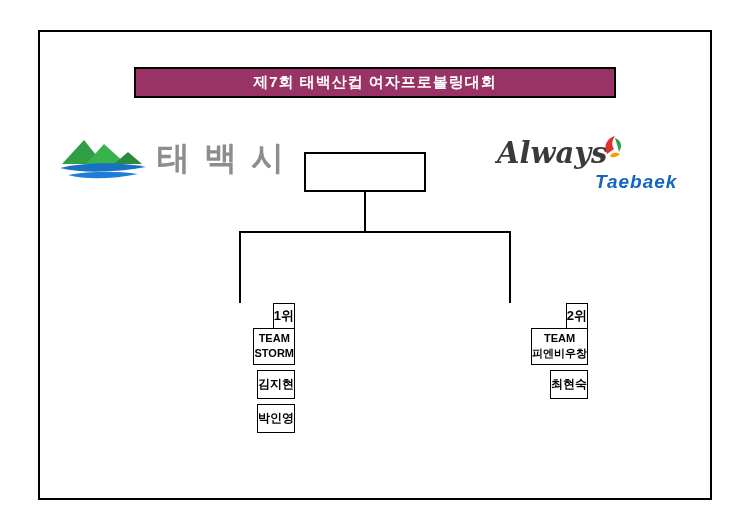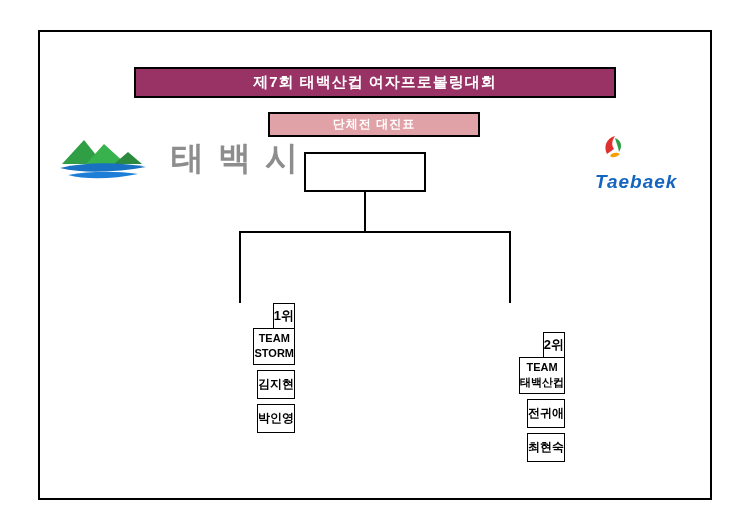--- a/index.html
+++ b/index.html
@@ -12,21 +12,21 @@
   .title-banner { position:absolute; left:134px; top:67px; width:482px; height:31px;
     background:var(--title-bg,#993366); border:2px solid #000; color:#fff;
     font-weight:bold; font-size:15px; letter-spacing:1px;
     display:flex; align-items:center; justify-content:center; }
 
   .subtitle-banner { position:absolute; left:268px; top:112px; width:212px; height:25px;
     background:var(--subtitle-bg,#e0a1a7); border:2px solid #000; color:#fff;
     font-weight:bold; font-size:12px; letter-spacing:1px;
     display:flex; align-items:center; justify-content:center; }
 
-  .logo-left { position:absolute; left:56px; top:132px; display:flex; align-items:center; gap:20px; }
+  .logo-left { position:absolute; left:56px; top:132px; display:flex; align-items:center; gap:6px; }
   .city-text { font-size:33px; font-weight:bold; color:var(--city-text-gray,#8d8d8d); letter-spacing:14px; white-space:nowrap; }
 
   .logo-right { position:absolute; left:497px; top:136px; width:200px; height:52px; }
   .always { position:absolute; left:0; top:0;
     font-family:"DejaVu Serif","Liberation Serif",serif; font-style:italic; font-weight:bold;
     font-size:29px; color:#3a3a3a; }
   .flame { position:absolute; left:102px; top:-2px; }
   .taebaek { position:absolute; left:98px; top:27px; font-style:italic; font-weight:bold;
     font-size:19px; color:var(--taebaek-blue,#1565c0); letter-spacing:1px;margin-top:8px; }
 
@@ -34,55 +34,53 @@
     border:2px solid #000; background:#fff; }
 
   .line { position:absolute; background:#000; }
   .line.v-center { left:364px; top:192px; width:2px; height:41px; }
   .line.h-main   { left:239px; top:231px; width:272px; height:2px; }
   .line.v-left   { left:239px; top:231px; width:2px; height:72px; }
   .line.v-right  { left:509px; top:231px; width:2px; height:72px; }
 
   .team-col { position:absolute; top:303px; width:110px; display:flex; flex-direction:column;align-items:flex-end; }
   .team-col.left  { left:185px; }
-  .team-col.right { left:455px;margin-top:29px; }
+  .team-col.right { left:478px; }
 
   .box { border:1.5px solid #000; background:#fff; color:#000;
     display:flex; flex-direction:column; align-items:center; justify-content:center;
     text-align:center; }
   .box.seed   { height:26px; font-size:13px; font-weight:bold; }
   .box.team   { height:37px; font-size:11px; font-weight:bold; line-height:1.35; margin-top:-1.5px; }
   .box.player { height:29px; margin-top:5px; font-size:12px; font-weight:bold; }
 </style>
 </head>
 <body>
 
 <div class="page">
   <div class="frame"></div>
 
   <div class="title-banner">
     <span>제7회 태백산컵 여자프로볼링대회</span>
   </div>
 
-  <div class="subtitle-banner">
-    <span>단체전 대진표</span>
-  </div>
 
   <div class="logo-left">
     <svg class="mountain" width="95" height="52" viewBox="0 0 95 52" aria-hidden="true">
       <path d="M6 32 L28 8 L44 28 L38 32 Z" fill="#2f9e44"></path>
       <path d="M30 32 L48 12 L70 32 Z" fill="#37b24d"></path>
       <path d="M58 32 L72 20 L86 32 Z" fill="#2b8a3e"></path>
       <path d="M4 36 C 30 30, 62 30, 90 35 C 62 40, 28 42, 4 36 Z" fill="#1971c2"></path>
       <path d="M12 43 C 35 39, 60 39, 82 42 C 58 47, 30 48, 12 43 Z" fill="#1c7ed6"></path>
     </svg>
     <span class="city-text">태백시</span>
   </div>
 
   <div class="logo-right">
+    <span class="always">Always</span>
     <svg class="flame" width="26" height="26" viewBox="0 0 26 26" aria-hidden="true">
       <path d="M8 20 C4 12, 8 4, 16 2 C12 8, 13 12, 15 15 Z" fill="#e03131"></path>
       <path d="M16 4 C22 6, 24 12, 20 18 C19 12, 17 8, 16 4 Z" fill="#2f9e44"></path>
       <path d="M11 22 C13 18, 18 18, 21 20 C17 24, 13 24, 11 22 Z" fill="#f59f00"></path>
     </svg>
     <span class="taebaek">Taebaek</span>
   </div>
 
   <div class="champion-box">
     <span></span>
@@ -108,22 +106,19 @@
       <span>박인영</span>
     </div>
   </div>
 
   <div class="team-col right">
     <div class="box seed">
       <span>2위</span>
     </div>
     <div class="box team">
       <span>TEAM</span>
-      <span>태백산컵</span>
-    </div>
-    <div class="box player">
-      <span>전귀애</span>
+      <span>피엔비우창</span>
     </div>
     <div class="box player">
       <span>최현숙</span>
     </div>
   </div>
 </div>
 
 </body></html>

